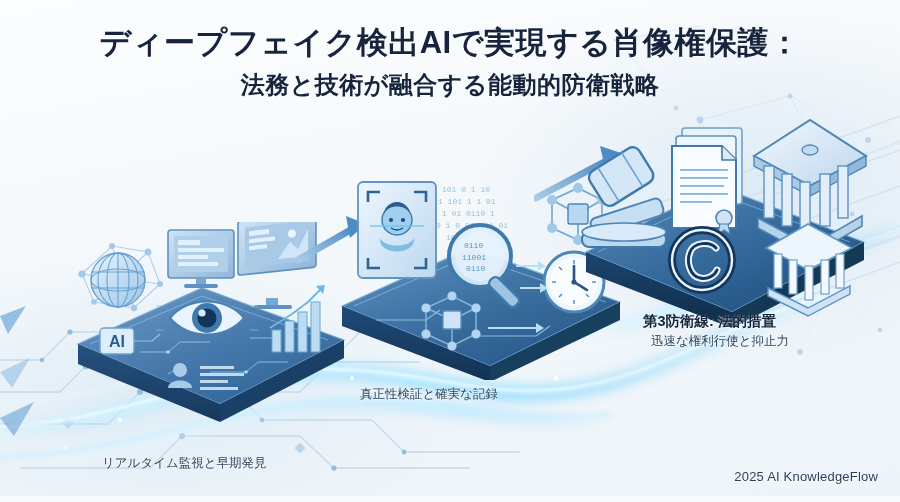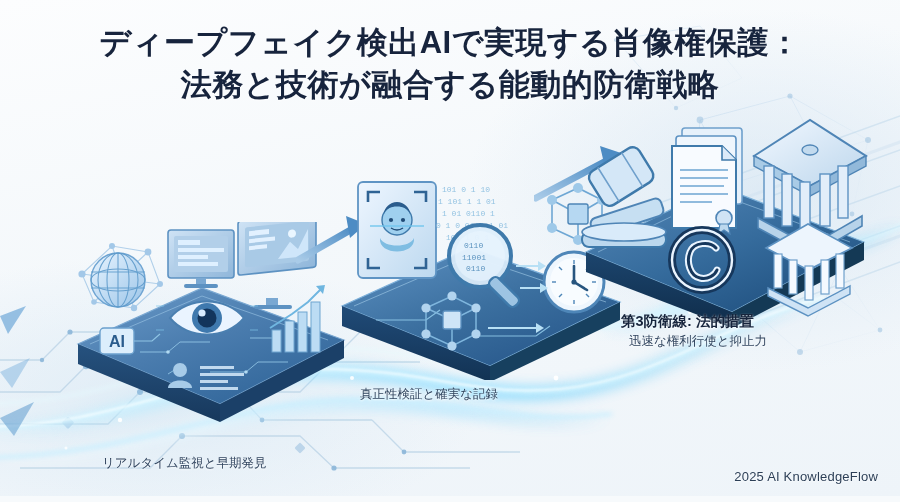--- a/index.html
+++ b/index.html
@@ -14,36 +14,36 @@
              radial-gradient(ellipse 460px 200px at 150px 400px, rgba(205,226,242,.5) 0%, rgba(247,250,252,0) 72%),
              linear-gradient(170deg,#fcfdfe 0%,#f4f8fb 45%,#eef4f9 100%);
   }
   .bgsvg { position:absolute; inset:0; width:900px; height:502px; }
 
   
   .title-wrap { position:absolute; top:22px; left:0; width:900px; text-align:center; z-index:40; }
   .title-line { color:#17243d; font-weight:bold; letter-spacing:.5px;
                 text-shadow:0 1px 2px rgba(255,255,255,.9); white-space:nowrap; }
   .t1 { font-size:31px; line-height:42px; }
-  .t2 { font-size:31px; line-height:42px; }
+  .t2 { font-size:24px; line-height:42px; }
 
   
   .group { position:absolute; z-index:20; }
 
   
   .cap { position:absolute; z-index:45; }
   .cap .h { color:#16243c; font-weight:bold; font-size:14.5px; line-height:19px;
             text-shadow:0 1px 2px rgba(255,255,255,.95); white-space:nowrap; }
   .cap .s { color:#31455f; font-size:12.5px; line-height:18px; margin-top:1px;
             text-shadow:0 1px 2px rgba(255,255,255,.95); white-space:nowrap; text-align:left; }
   .cap.c1 { left:96px;  top:436px; }
   .cap.c1 .s { padding-left:6px;margin-top:18px; }
   .cap.c2 { left:356px; top:384px; }
   .cap.c2 .s { padding-left:4px; }
-  .cap.c3 { left:621px; top:312px; }
+  .cap.c3 { left:643px; top:312px; }
   .cap.c3 .s { text-align:left; padding-left:8px; }
 
   .footer { position:absolute; right:22px; bottom:12px; z-index:45;
             color:#2c3f57; font-size:13px; letter-spacing:.2px;
             text-shadow:0 1px 2px rgba(255,255,255,.9); }
 </style>
 </head>
 <body>
 
 <div id="stage">

